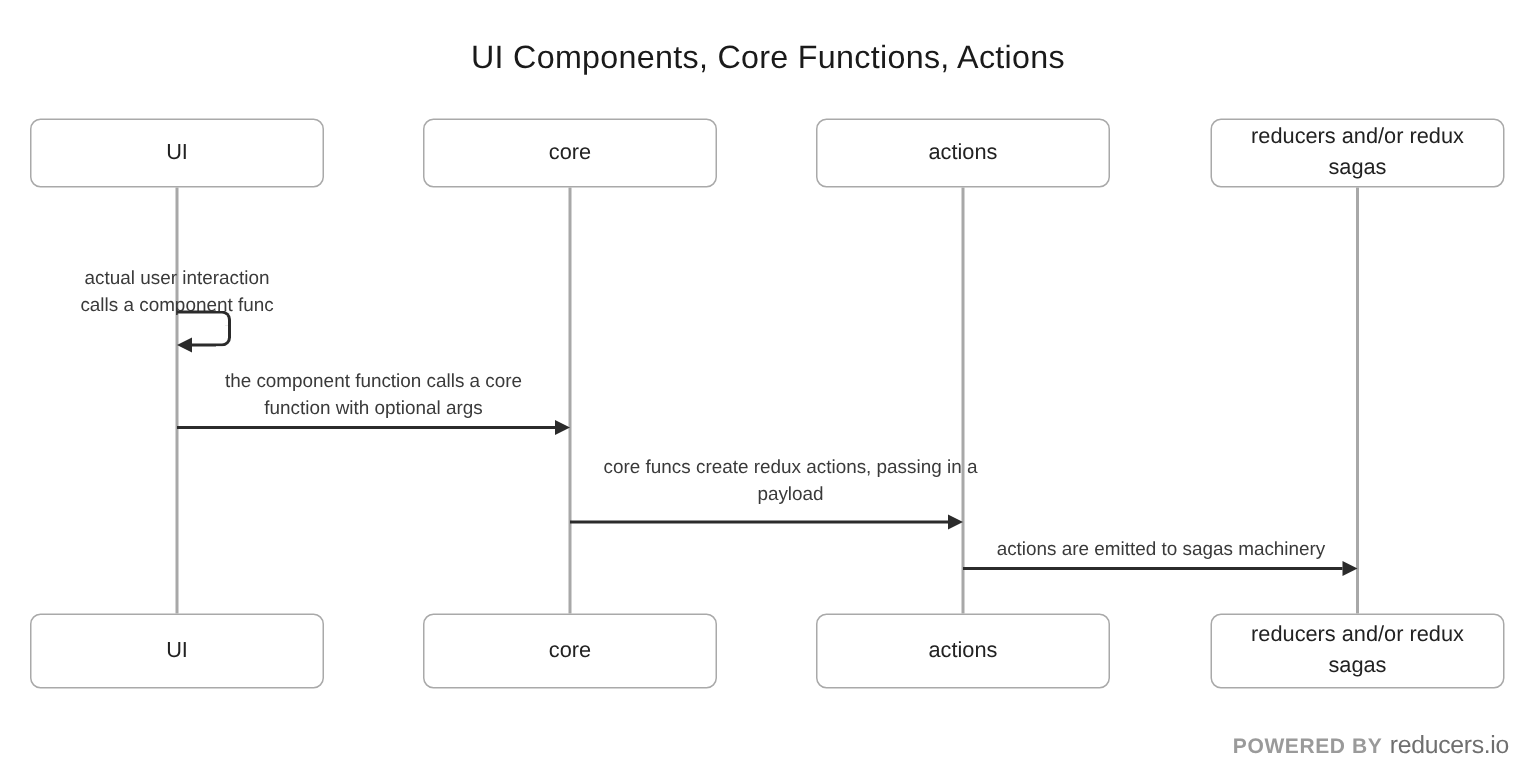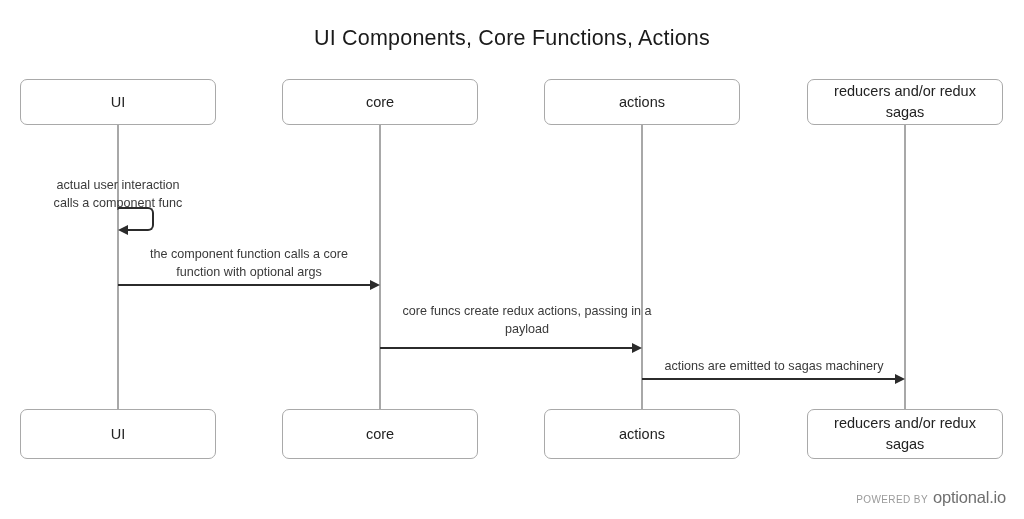--- a/index.html
+++ b/index.html
@@ -123,22 +123,22 @@
   #footer-watermark {
     position: absolute;
     right: 18px;
     bottom: 12px;
     display: flex;
     align-items: baseline;
     gap: 5px;
     user-select: none;
   }
   #footer-powered-by {
-    font-size: 10px;
-    font-weight: normal;
+    font-size: 14px;
+    font-weight: bold;
     letter-spacing: 0.4px;
     color: #9a9a9a;
     text-transform: uppercase;
   }
   #footer-brand {
     font-size: 16.5px;
     color: #6f6f6f;
     letter-spacing: -0.2px;
   }
 </style>
@@ -196,16 +196,16 @@
   </div>
   <div class="participant-box bottom" style="left:544px;">
     <span class="box-label">actions</span>
   </div>
   <div class="participant-box bottom" style="left:807px;">
     <span class="box-label">reducers and/or redux sagas</span>
   </div>
 
   <div id="footer-watermark">
     <span id="footer-powered-by">POWERED BY</span>
-    <span id="footer-brand">optional.io</span>
+    <span id="footer-brand">reducers.io</span>
   </div>
 
 </div>
 
 </body></html>

